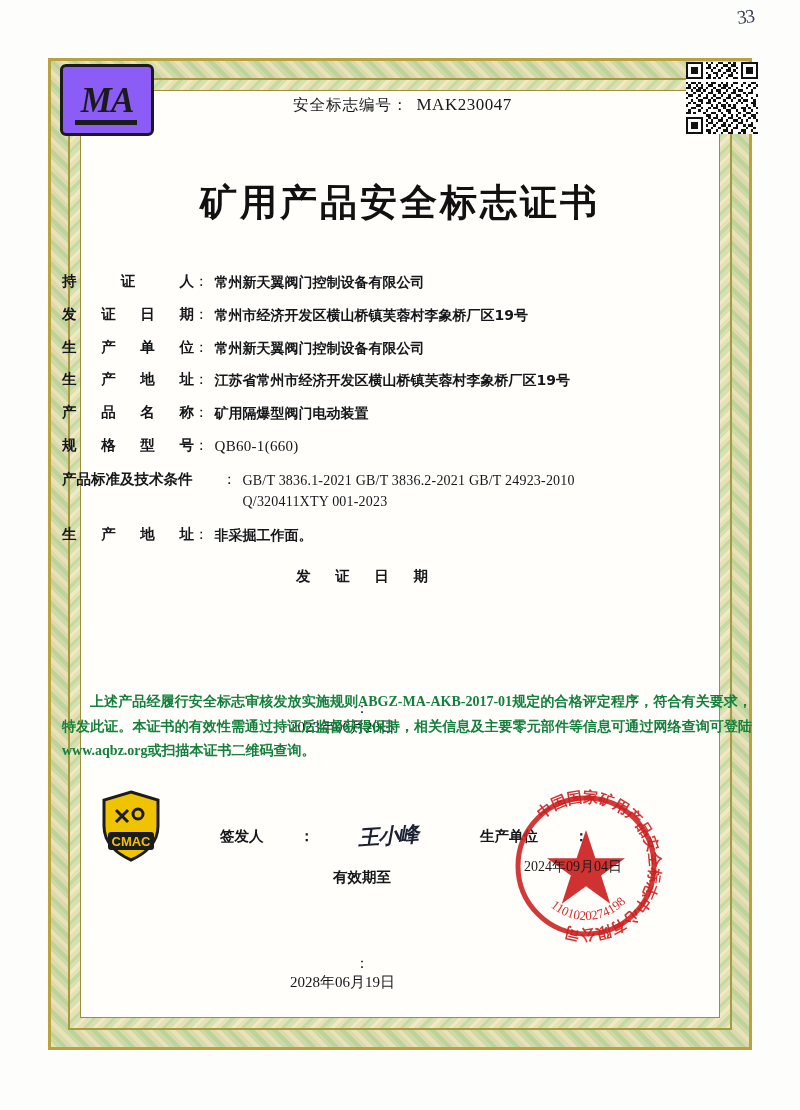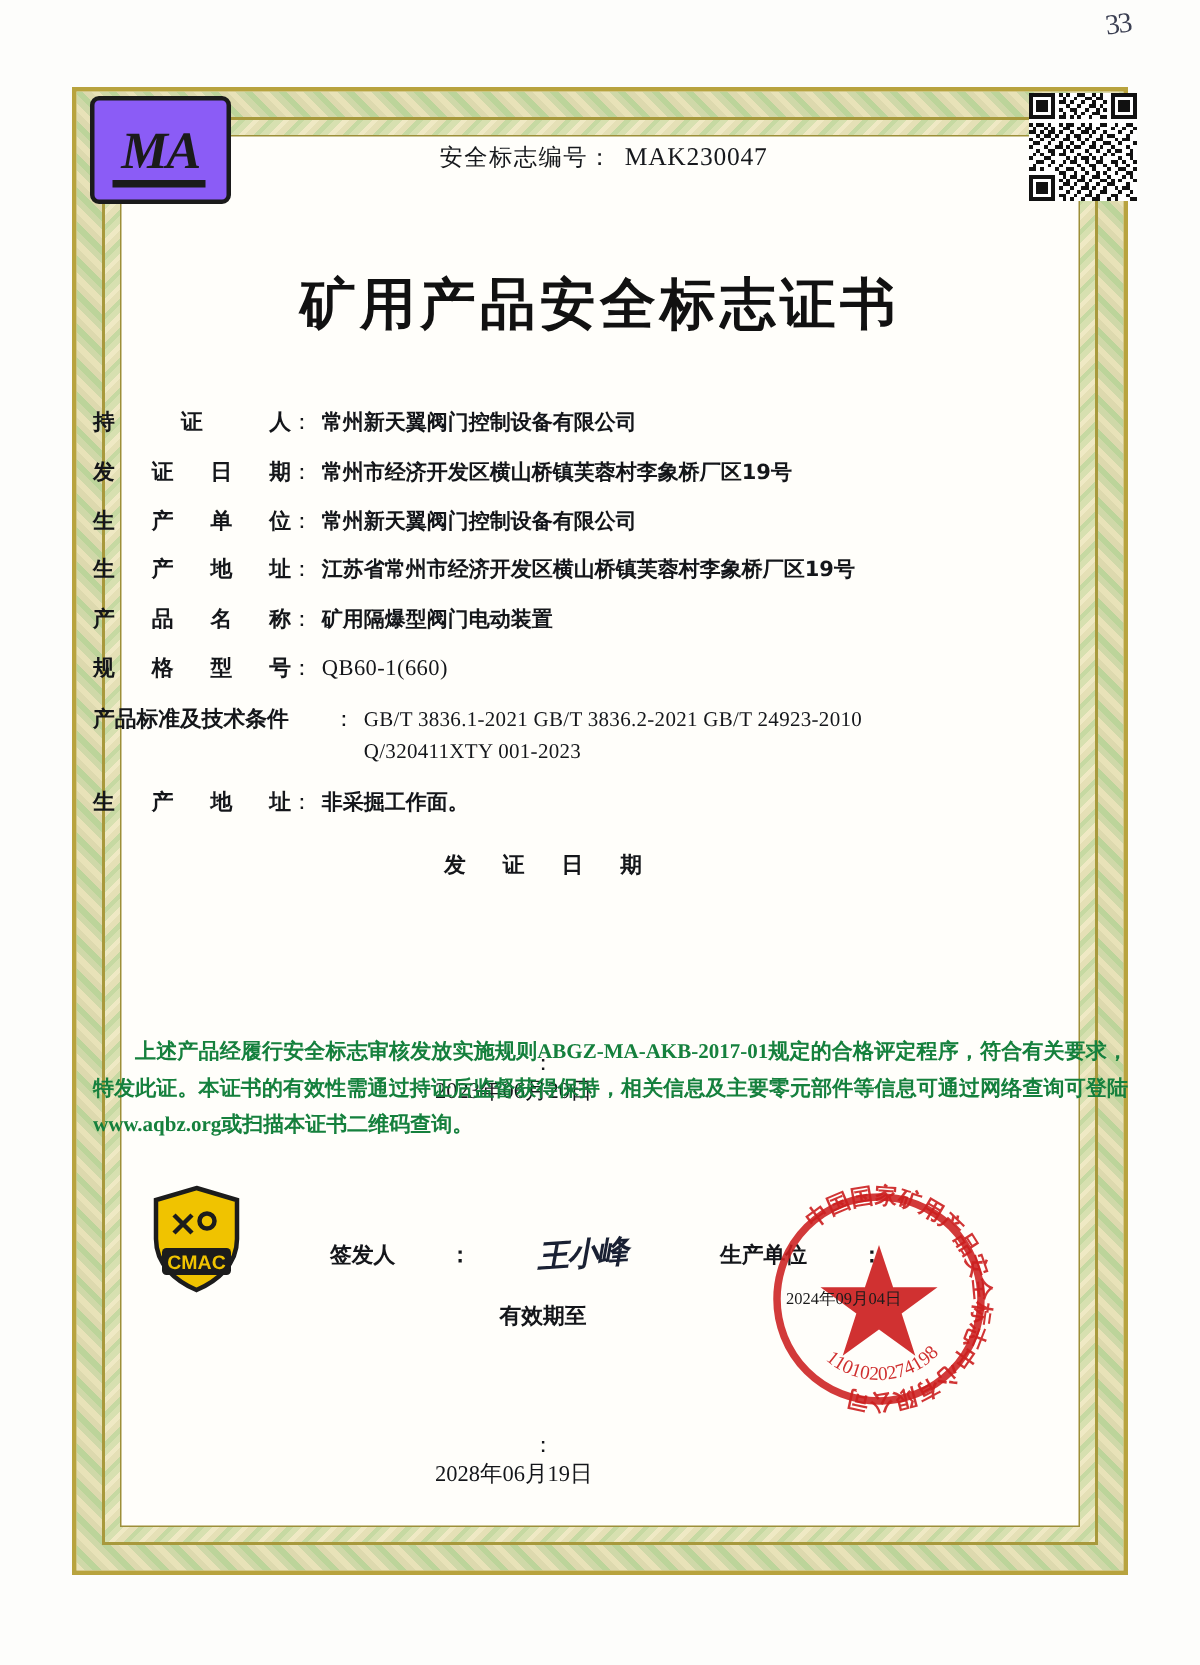--- a/index.html
+++ b/index.html
@@ -280,21 +280,21 @@
     left: 500px;
     top: 780px;
     width: 172px;
     height: 172px;
   }
   .seal .seal-date {
     position: absolute;
     left: 24px;
     top: 78px;
     font-family: "Liberation Serif", serif;
-    font-size: 11px;
+    font-size: 14px;
     color: #1b1b1b;
     z-index: 5;
     white-space: nowrap;
   }
 </style>
 </head>
 <body>
 
 <div class="page">
 

